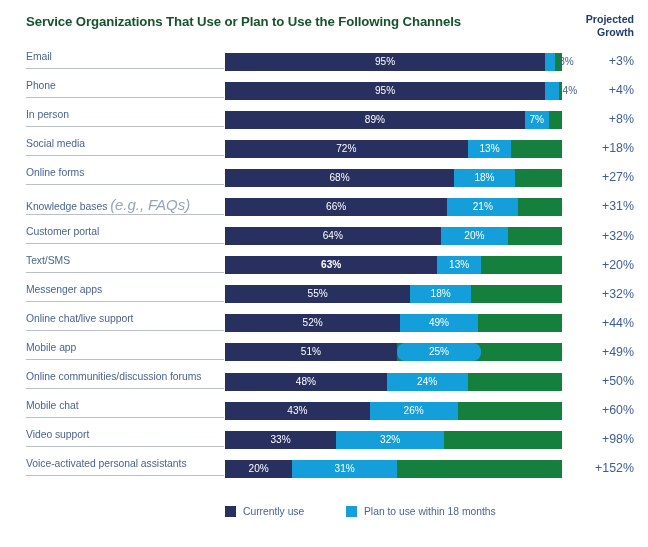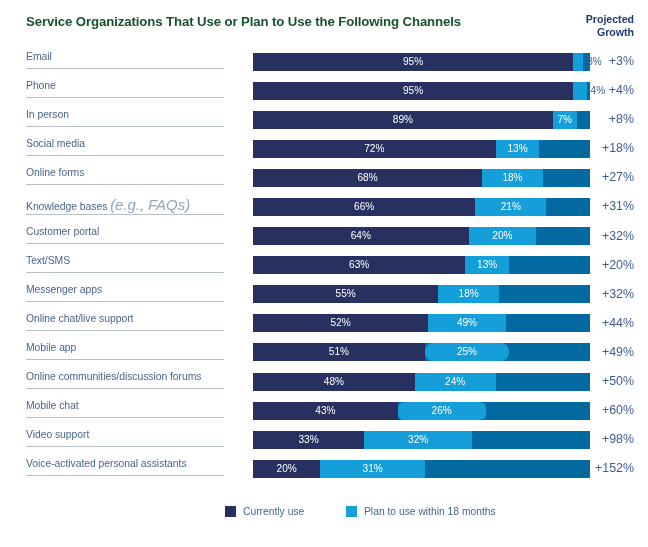--- a/index.html
+++ b/index.html
@@ -96,22 +96,21 @@
     height: 1px;
     background: #b9bfc9;
   }
 
   .track {
     position: absolute;
     left: 225px;
     top: 5.5px;
     width: 337px;
     height: 18px;
-    background: #0369a1;
-    margin-left: 28px;
+    background: #15803d;
   }
   .seg {
     position: absolute;
     top: 0;
     height: 18px;
     box-sizing: border-box;
   }
   .seg-current { left: 0; background: #27305f; }
   .seg-plan { background: #149fda; }
 
@@ -303,21 +302,21 @@
           </div>
         </div>
         <div class="growth-cell">+32%</div>
       </div>
       <div class="row">
         <div class="label-cell">
           <div class="label-text"><span>Text/SMS</span></div>
           <div class="label-rule"></div>
         </div>
         <div class="track">
-          <div class="seg seg-current" style="width: 212.31px;">
+          <div class="seg seg-current" style="width: 212.31px; font-weight: bold;">
             <span class="seg-label">63%</span>
           </div>
           <div class="seg seg-plan" style="left: 212.31px; width: 43.81px;">
             <span class="seg-label">13%</span>
           </div>
         </div>
         <div class="growth-cell">+20%</div>
       </div>
       <div class="row">
         <div class="label-cell">
@@ -381,21 +380,21 @@
       </div>
       <div class="row">
         <div class="label-cell">
           <div class="label-text"><span>Mobile chat</span></div>
           <div class="label-rule"></div>
         </div>
         <div class="track">
           <div class="seg seg-current" style="width: 144.91px;">
             <span class="seg-label">43%</span>
           </div>
-          <div class="seg seg-plan" style="left: 144.91px; width: 87.62px; border-radius: 6px;">
+          <div class="seg seg-plan" style="left: 144.91px; width: 87.62px;">
             <span class="seg-label">26%</span>
           </div>
         </div>
         <div class="growth-cell">+60%</div>
       </div>
       <div class="row">
         <div class="label-cell">
           <div class="label-text"><span>Video support</span></div>
           <div class="label-rule"></div>
         </div>

